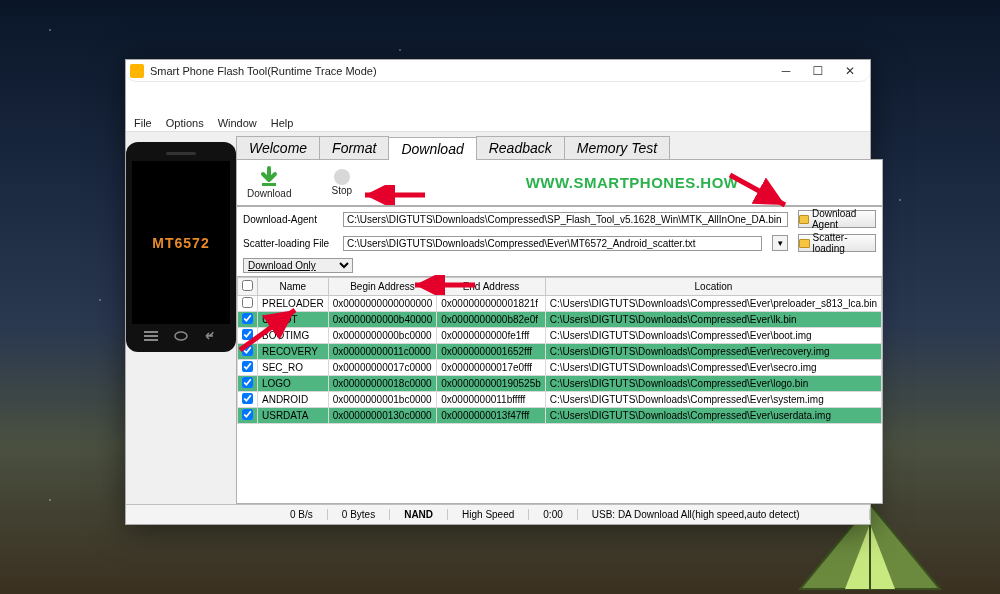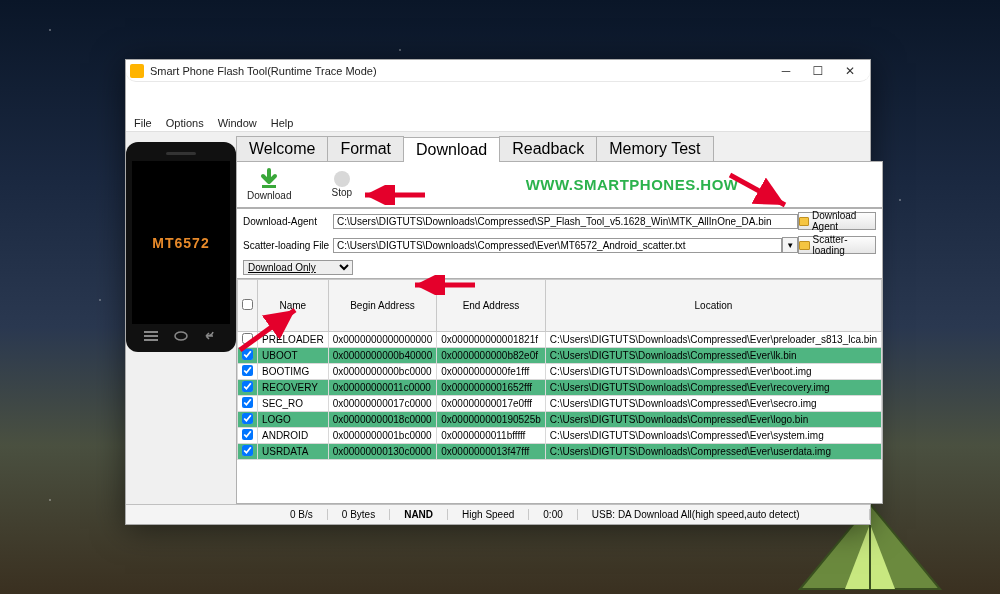--- a/index.html
+++ b/index.html
@@ -58,49 +58,49 @@
 .phone .speaker { width:30px; height:3px; background:#333; border-radius:2px; margin-bottom:6px; }
 .phone .screen {
   flex:1; width:100%; background:#000; display:flex; align-items:center; justify-content:center;
   color:#e88a2a; font-weight:bold; font-size:14px; letter-spacing:1px;
 }
 .phone .navrow { display:flex; gap:16px; padding-top:6px; }
 .phone .navrow .navbtn { width:14px; height:12px; }
 
 .right { flex:1; display:flex; flex-direction:column; padding:4px 6px 0 0; }
 
-.tabs { display:flex; border-bottom:1px solid #b0b0b0; font-size:16px; }
+.tabs { display:flex; border-bottom:1px solid #b0b0b0; font-size:14px;font-style:italic; }
 .tab { padding:3px 12px; border:1px solid #b0b0b0; border-bottom:none; background:#eaeaea; margin-right:-1px; }
 .tab.active { background:#fff; position:relative; top:1px; }
 
 .toolbar { display:flex; align-items:center; padding:6px 10px; gap:40px; background:#fff; border:1px solid #b0b0b0; border-top:none; }
 .tbitem { display:flex; flex-direction:column; align-items:center; font-size:10px; color:#222; }
 .dlicon { width:22px; height:22px; }
 .stopicon { width:16px; height:16px; border-radius:50%; background:#d8d8d8; }
 .watermark { flex:1; text-align:center; color:#2bb24c; font-weight:bold; font-size:15px; letter-spacing:0.5px; }
 
-.filerow { display:flex; align-items:center; padding:3px 6px; gap:0; background:#fff; border-left:1px solid #b0b0b0; border-right:1px solid #b0b0b0; }
+.filerow { display:flex; align-items:center; padding:3px 6px; gap:10px; background:#fff; border-left:1px solid #b0b0b0; border-right:1px solid #b0b0b0; }
 .filerow.first { border-top:1px solid #b0b0b0; }
 .filerow .lbl { width:90px; font-size:10px; }
 .filerow input[type=text] {
   flex:1; font-size:10px; padding:1px 3px; border:1px solid #999; background:#fff; font-family:inherit;
 }
 .filerow .ddbtn { width:16px; height:16px; border:1px solid #999; background:#f4f4f4; display:flex; align-items:center; justify-content:center; font-size:8px; }
 .sidebtn {
   width:78px; height:18px; font-size:10px; border:1px solid #999;
   background:linear-gradient(#fdfdfd,#e6e6e6); display:flex; align-items:center; justify-content:center; gap:3px;
 }
 .sidebtn .foldericon { width:11px; height:9px; background:#f5c542; border:1px solid #c09020; border-radius:1px; }
 
 .moderow { display:flex; padding:3px 6px; background:#fff; border:1px solid #b0b0b0; border-top:none;text-decoration:underline; }
 .moderow select { font-size:10px; width:110px; border:1px solid #999; }
 
 .tablewrap { flex:1; background:#fff; border:1px solid #b0b0b0; border-top:none; overflow:hidden; }
 table { width:100%; border-collapse:collapse; font-size:10px; }
-th { background:#f4f4f4; border:1px solid #c8c8c8; padding:19px 4px; font-weight:normal; text-align:center; }
+th { background:#f4f4f4; border:1px solid #c8c8c8; padding:2px 4px; font-weight:normal; text-align:center; }
 td { border:1px solid #d8d8d8; padding:1px 4px; white-space:nowrap; overflow:hidden; text-overflow:ellipsis; }
 tr.green td { background:#4fb581; }
 .chkcol { width:20px; text-align:center; }
 input[type=checkbox] { width:11px; height:11px; }
 
 .statusbar {
   height:20px; display:flex; align-items:center; font-size:10px;
   background:#f4f4f4; border-top:1px solid #c0c0c0;
 }
 .statusbar .cell { padding:0 14px; border-right:1px solid #c8c8c8; }

